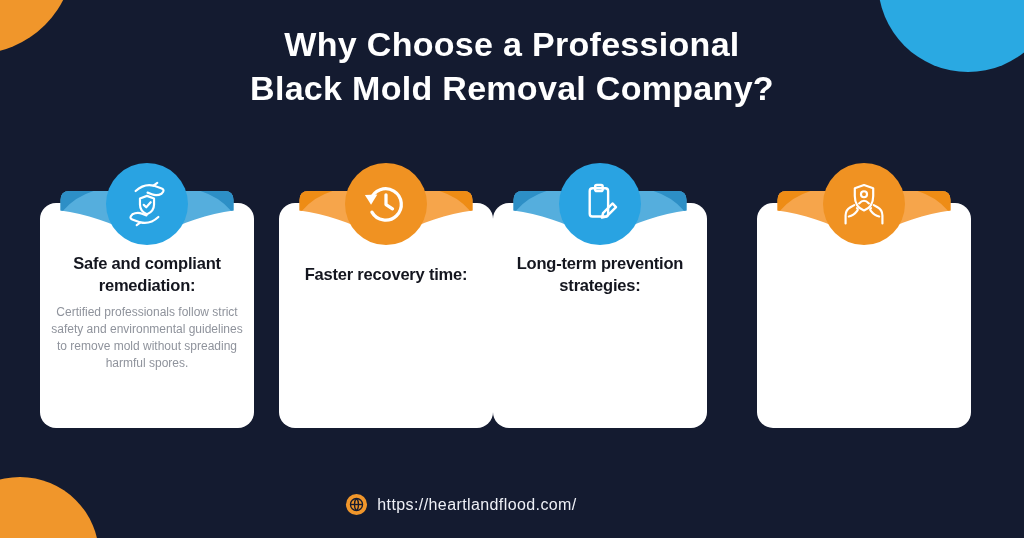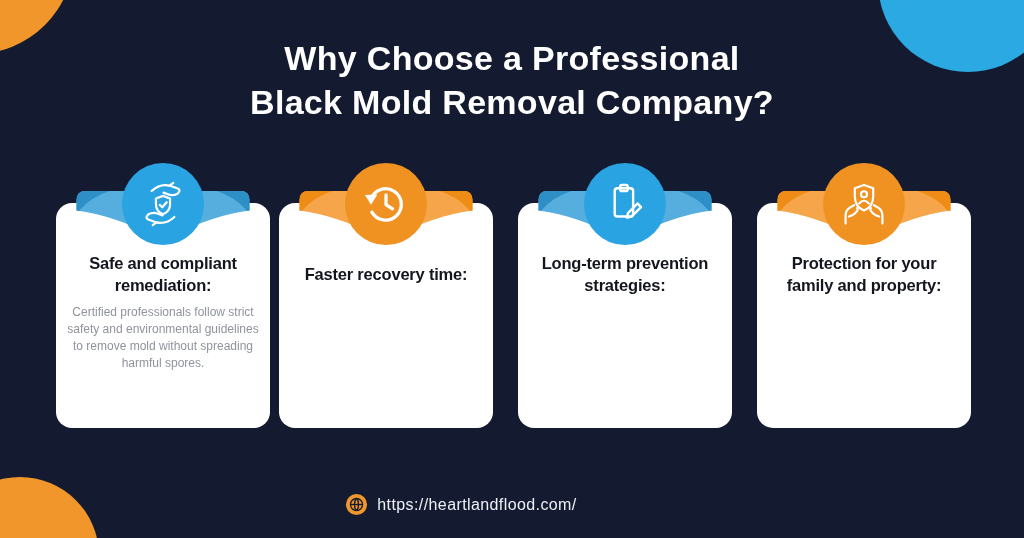--- a/index.html
+++ b/index.html
@@ -7,29 +7,29 @@
     width:1024px;height:538px;position:relative;overflow:hidden;
     background:#141b30;
     font-family:"Liberation Sans", sans-serif;
   }
   .decor{position:absolute;border-radius:50%;}
   .decor.tl{width:198px;height:198px;left:-124px;top:-144px;background:#f0962b;}
   .decor.tr{width:180px;height:180px;left:878px;top:-108px;background:#2aa9e2;}
   .decor.bl{width:158px;height:158px;left:-59px;top:477px;background:#f0962b;}
 
   .title{
-    position:absolute;top:36px;left:0;width:1024px;text-align:center;
+    position:absolute;top:22px;left:0;width:1024px;text-align:center;
     color:#ffffff;font-size:34px;font-weight:bold;line-height:1.3;letter-spacing:.3px;
   }
 
   .card{
     position:absolute;top:203px;width:214px;height:225px;background:#ffffff;
     border-radius:16px;text-align:center;box-sizing:border-box;padding:0 10px;
   }
-  .card.c0{left:40px;margin-left:16px;} .card.c1{left:279px;} .card.c2{left:518px;text-align:center;} .card.c3{left:757px;}
+  .card.c0{left:40px;} .card.c1{left:279px;} .card.c2{left:493px;text-align:center;} .card.c3{left:757px;}
 
   .ribbon{position:absolute;top:-13px;left:19px;width:176px;height:52px;}
   .accent-blue  .ribbon-main{fill:#55aedd;}
   .accent-blue  .ribbon-fold{fill:#2d8fc6;}
   .accent-orange .ribbon-main{fill:#f6a54b;}
   .accent-orange .ribbon-fold{fill:#ee8c15;}
 
   .icon-circle{
     position:absolute;top:-40px;left:50%;transform:translateX(-50%);
     width:82px;height:82px;border-radius:50%;
@@ -130,21 +130,20 @@
     <svg viewBox="0 0 48 48" fill="none" stroke="#ffffff" stroke-width="2" stroke-linecap="round" stroke-linejoin="round">
       <path d="M24 6.5 L32.5 9.5 V16.5 C32.5 23.5 29 28 24 30 C19 28 15.5 23.5 15.5 16.5 V9.5 Z"></path>
       <circle cx="24" cy="15" r="2.8"></circle>
       <path d="M19.5 23.5 Q24 18.5 28.5 23.5"></path>
       <g id="ic4-hand">
         <path d="M7 42 V34.5 Q7 29.5 11.5 27 L15 25 M10 35.5 Q14.5 34.5 17.5 30.5 Q19 28.8 17.5 27.8"></path>
       </g>
       <use href="#ic4-hand" transform="matrix(-1 0 0 1 48 0)"></use>
     </svg>
   </div>
-  <h3>Protection for your family and property:</h3>
 </div>
 
 <div class="footer">
   <svg class="globe" viewBox="0 0 24 24">
     <circle cx="12" cy="12" r="11" fill="#f0962b"></circle>
     <g fill="none" stroke="#141b30" stroke-width="1.4">
       <circle cx="12" cy="12" r="6.3"></circle>
       <path d="M5.7 12 H18.3"></path>
       <path d="M12 5.7 C9.2 8.2 9.2 15.8 12 18.3 M12 5.7 C14.8 8.2 14.8 15.8 12 18.3"></path>
     </g>

